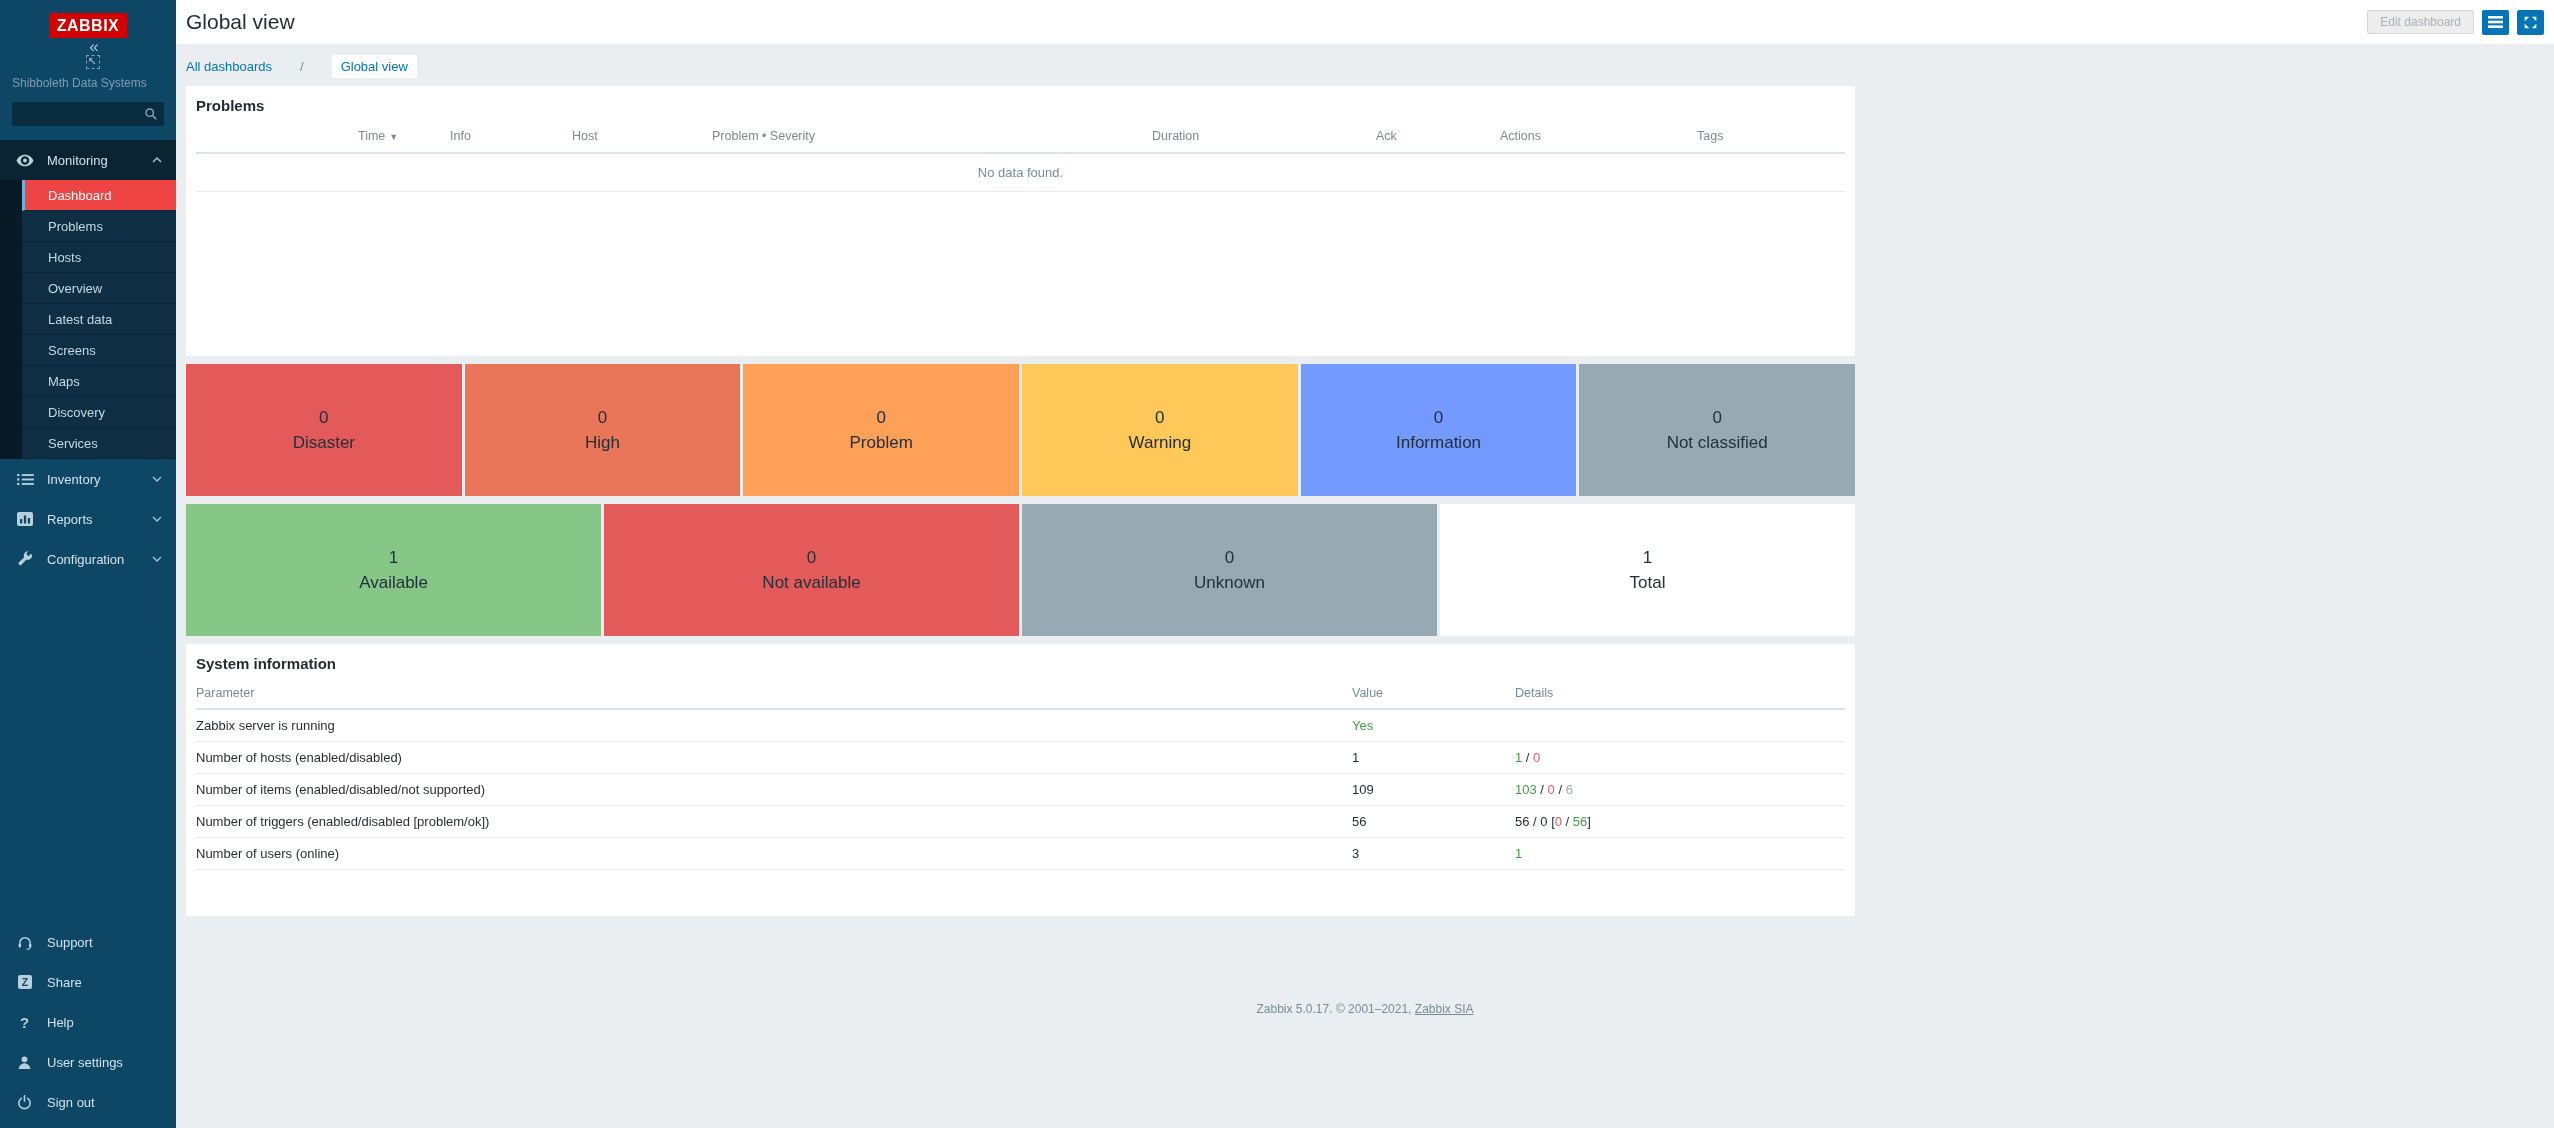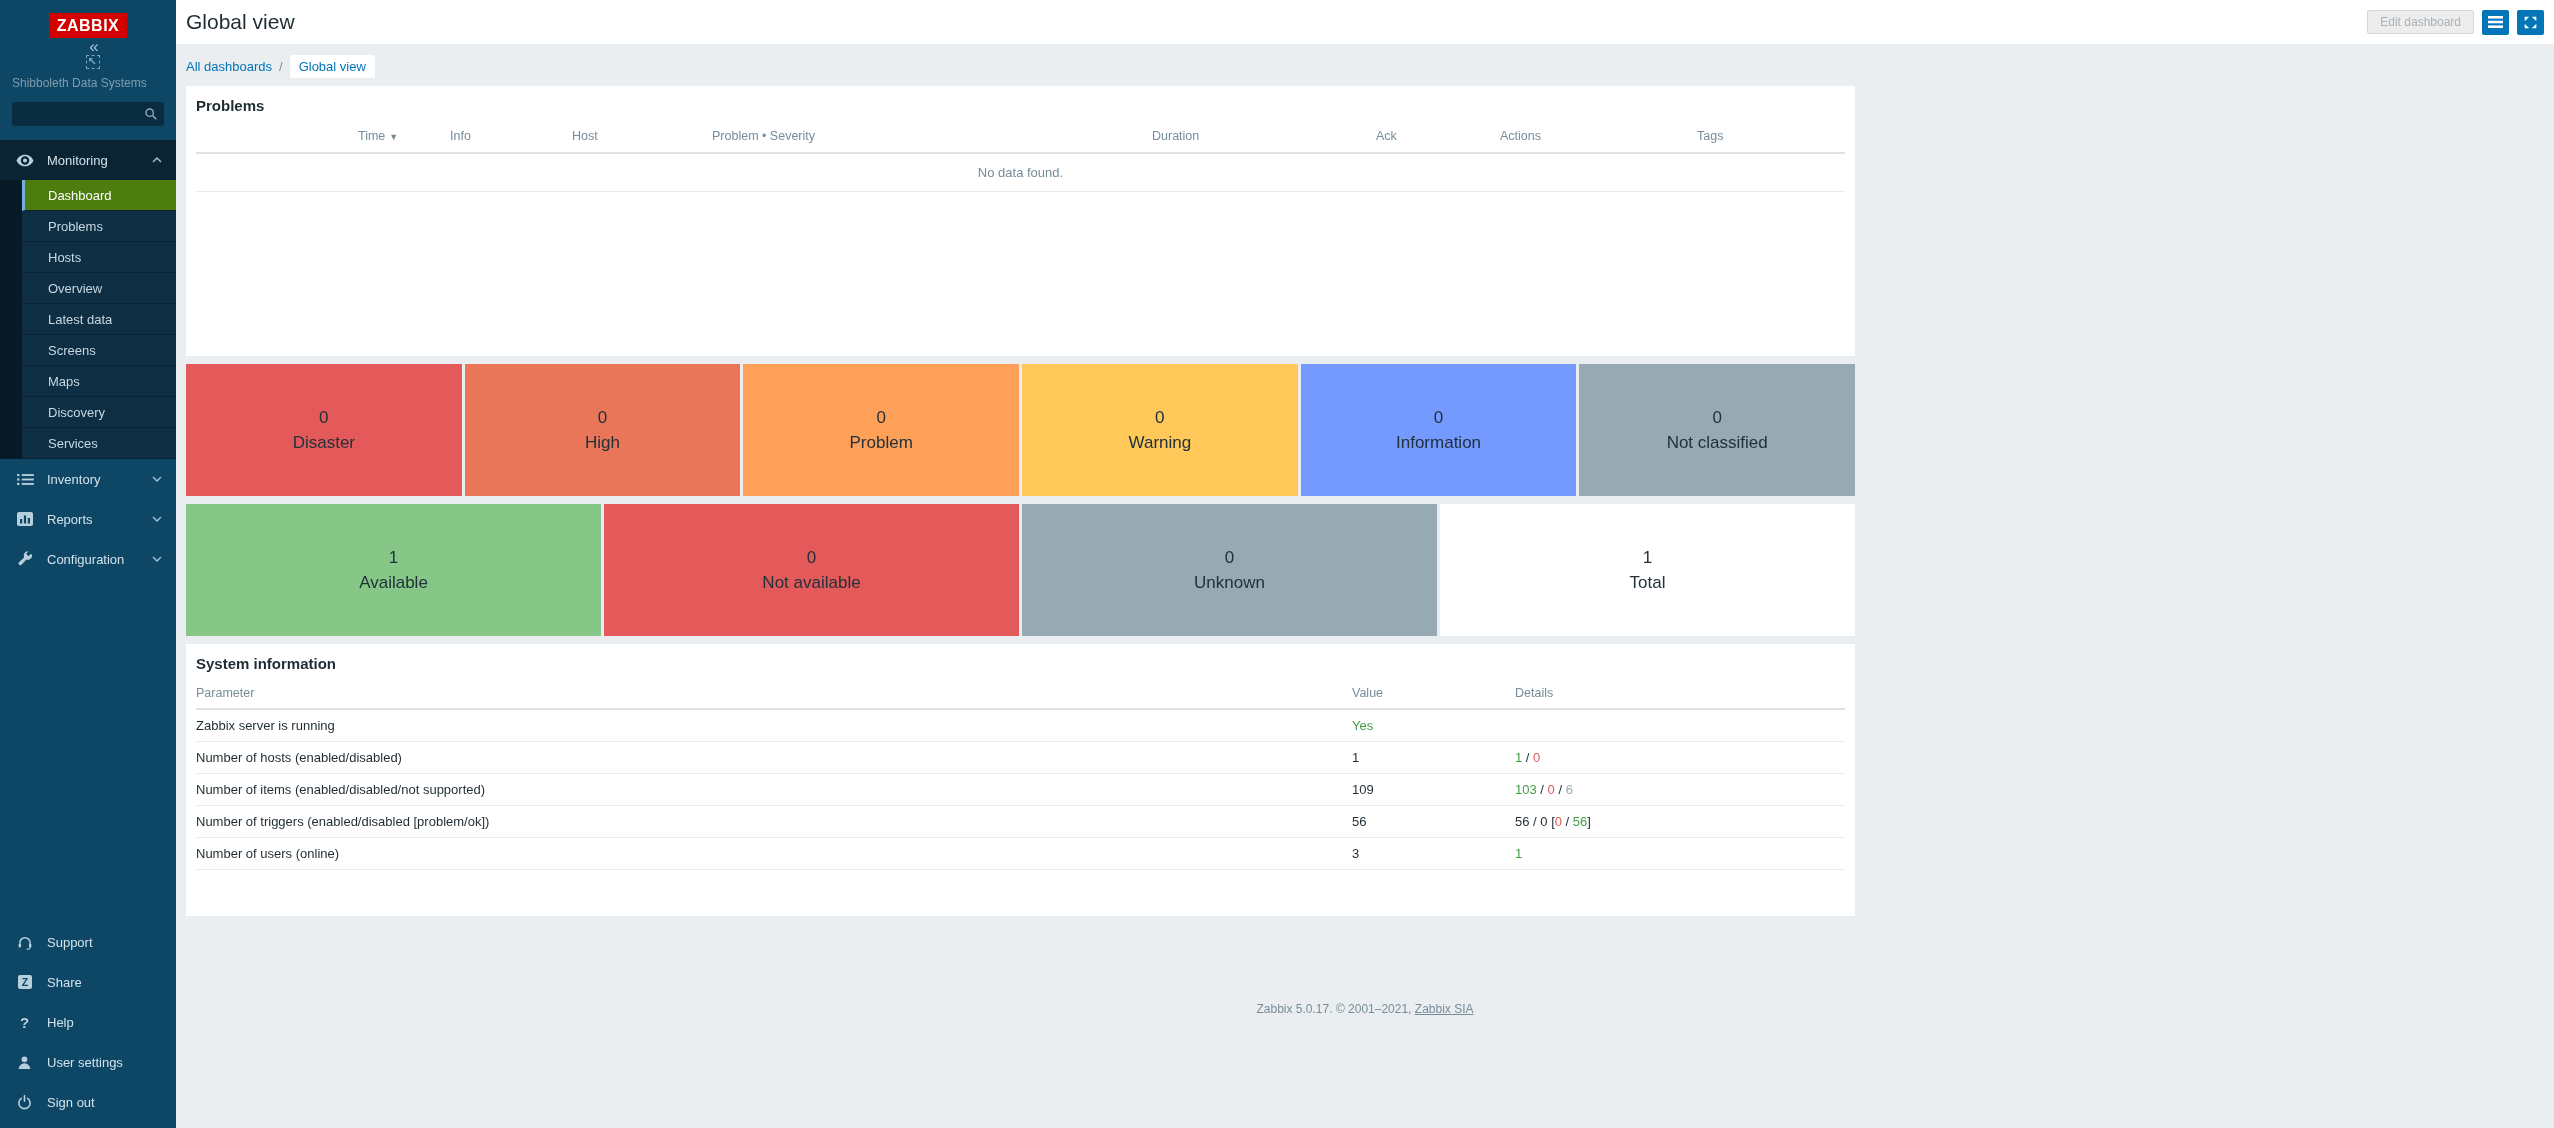--- a/index.html
+++ b/index.html
@@ -45,21 +45,21 @@
   .menu-section-header .m-label { margin-left: 13px; font-size: 13px; }
   .menu-section-header .chev { margin-left: auto; color: #9dbccd; display: inline-flex; }
 
   .submenu { background: #071a25; list-style: none; margin: 0; padding: 0; }
   .submenu li {
     margin-left: 22px; height: 31px; background: #0d2e43;
     display: flex; align-items: center; padding-left: 26px;
     color: #c6d8e2; font-size: 13px; cursor: pointer;
     border-bottom: 1px solid #0a2434;
   }
-  .submenu li.active { background: #4d7c0f; border-left: 3px solid #74b1d8; padding-left: 23px; color: #fff; }
+  .submenu li.active { background: #ef4444; border-left: 3px solid #74b1d8; padding-left: 23px; color: #fff; }
 
   .menu.bottom { margin-top: auto; padding-bottom: 6px; }
   .bottom-item { height: 40px; display: flex; align-items: center; padding: 0 16px; cursor: pointer; color: #d2e2eb; }
   .bottom-item .m-icon { width: 17px; display: inline-flex; justify-content: center; color: #b8cfdd; }
   .bottom-item .m-label { margin-left: 14px; font-size: 13px; }
   .q-glyph { font-size: 15px; font-weight: 700; color: #b8cfdd; }
 
   
   .main { margin-left: 176px; }
   .topbar { height: 44px; background: #fff; display: flex; align-items: center; padding: 0 10px; }
@@ -68,21 +68,21 @@
   .btn-edit {
     height: 24px; padding: 0 12px; background: #ededed; border: 1px solid #d4d8da;
     border-radius: 2px; color: #a8b2b8; font-size: 12px; font-family: inherit; cursor: default;
   }
   .btn-blue {
     width: 27px; height: 25px; background: #0275b8; border: none; border-radius: 2px;
     display: inline-flex; align-items: center; justify-content: center; cursor: pointer; padding: 0;
   }
 
   .content { padding: 8px 10px; }
-  .breadcrumb { display: flex; align-items: center; height: 24px; margin: 2px 0 8px 0; font-size: 13px; }
+  .breadcrumb { display: flex; align-items: center; height: 24px; margin: 2px 0 8px 0; font-size: 13px; gap: 21px; }
   .breadcrumb a { color: #0275b8; text-decoration: none; cursor: pointer; }
   .breadcrumb .sep { color: #768d99; margin: 0 7px; }
   .breadcrumb .chip { background: #fff; color: #0275b8; padding: 4px 9px; border-radius: 2px; cursor: pointer; }
 
   .dashboard { width: 1669px; display: flex; flex-direction: column; gap: 8px; }
   .widget { background: #fff; padding: 8px 10px; }
   .widget h4 { margin: 3px 0 6px 0; font-size: 15px; font-weight: 700; color: #1f2c33; }
   .widget.problems { height: 270px; }
   .widget.sysinfo { height: 272px; }
 

